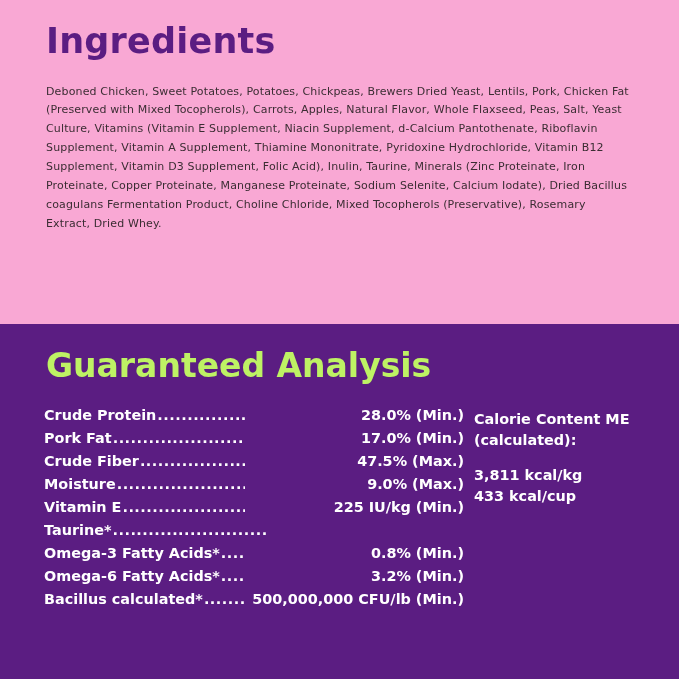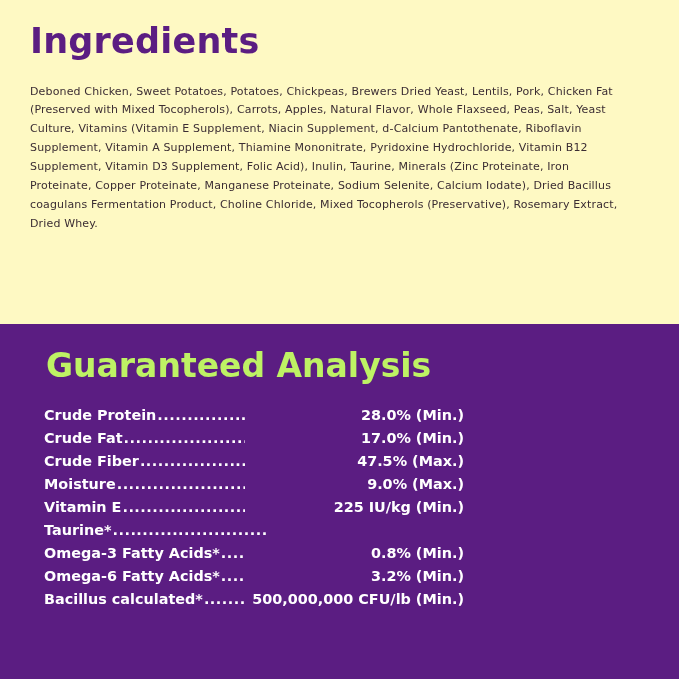--- a/index.html
+++ b/index.html
@@ -15,22 +15,22 @@
   }
   .page {
     width: 679px;
     height: 679px;
     position: relative;
     display: flex;
     flex-direction: column;
   }
   
   .ingredients-panel {
-    background: #fef9c3;
-    padding: 22px 44px 10px 28px;
+    background: #f9a8d4;
+    padding: 22px 44px 10px 44px;
     box-sizing: border-box;
     height: 324px;
   }
   .ingredients-title {
     color: #5b1d82;
     font-size: 35px;
     font-weight: bold;
     letter-spacing: 0.2px;
     margin: 0 0 22px 2px;
     line-height: 1.1;
@@ -128,21 +128,21 @@
 
       <div class="ga-table">
 
         <div class="ga-row">
           <span class="ga-label">Crude  Protein</span>
           <span class="ga-dots">..................</span>
           <span class="ga-value">28.0% (Min.)</span>
         </div>
 
         <div class="ga-row">
-          <span class="ga-label">Crude  Fat</span>
+          <span class="ga-label">Pork  Fat</span>
           <span class="ga-dots">........................</span>
           <span class="ga-value">17.0% (Min.)</span>
         </div>
 
         <div class="ga-row">
           <span class="ga-label">Crude  Fiber</span>
           <span class="ga-dots">....................</span>
           <span class="ga-value">47.5% (Max.)</span>
         </div>
 
@@ -176,17 +176,24 @@
         </div>
 
         <div class="ga-row wide">
           <span class="ga-label">Bacillus  calculated*</span>
           <span class="ga-dots">..........</span>
           <span class="ga-value">500,000,000 CFU/lb (Min.)</span>
         </div>
 
       </div>
 
+      <div class="ga-calories">
+        <div class="ga-cal-line">Calorie Content ME</div>
+        <div class="ga-cal-line">(calculated):</div>
+        <div class="ga-cal-gap"></div>
+        <div class="ga-cal-line">3,811 kcal/kg</div>
+        <div class="ga-cal-line">433 kcal/cup</div>
+      </div>
 
     </div>
   </section>
 
 </div>
 
 </body></html>

